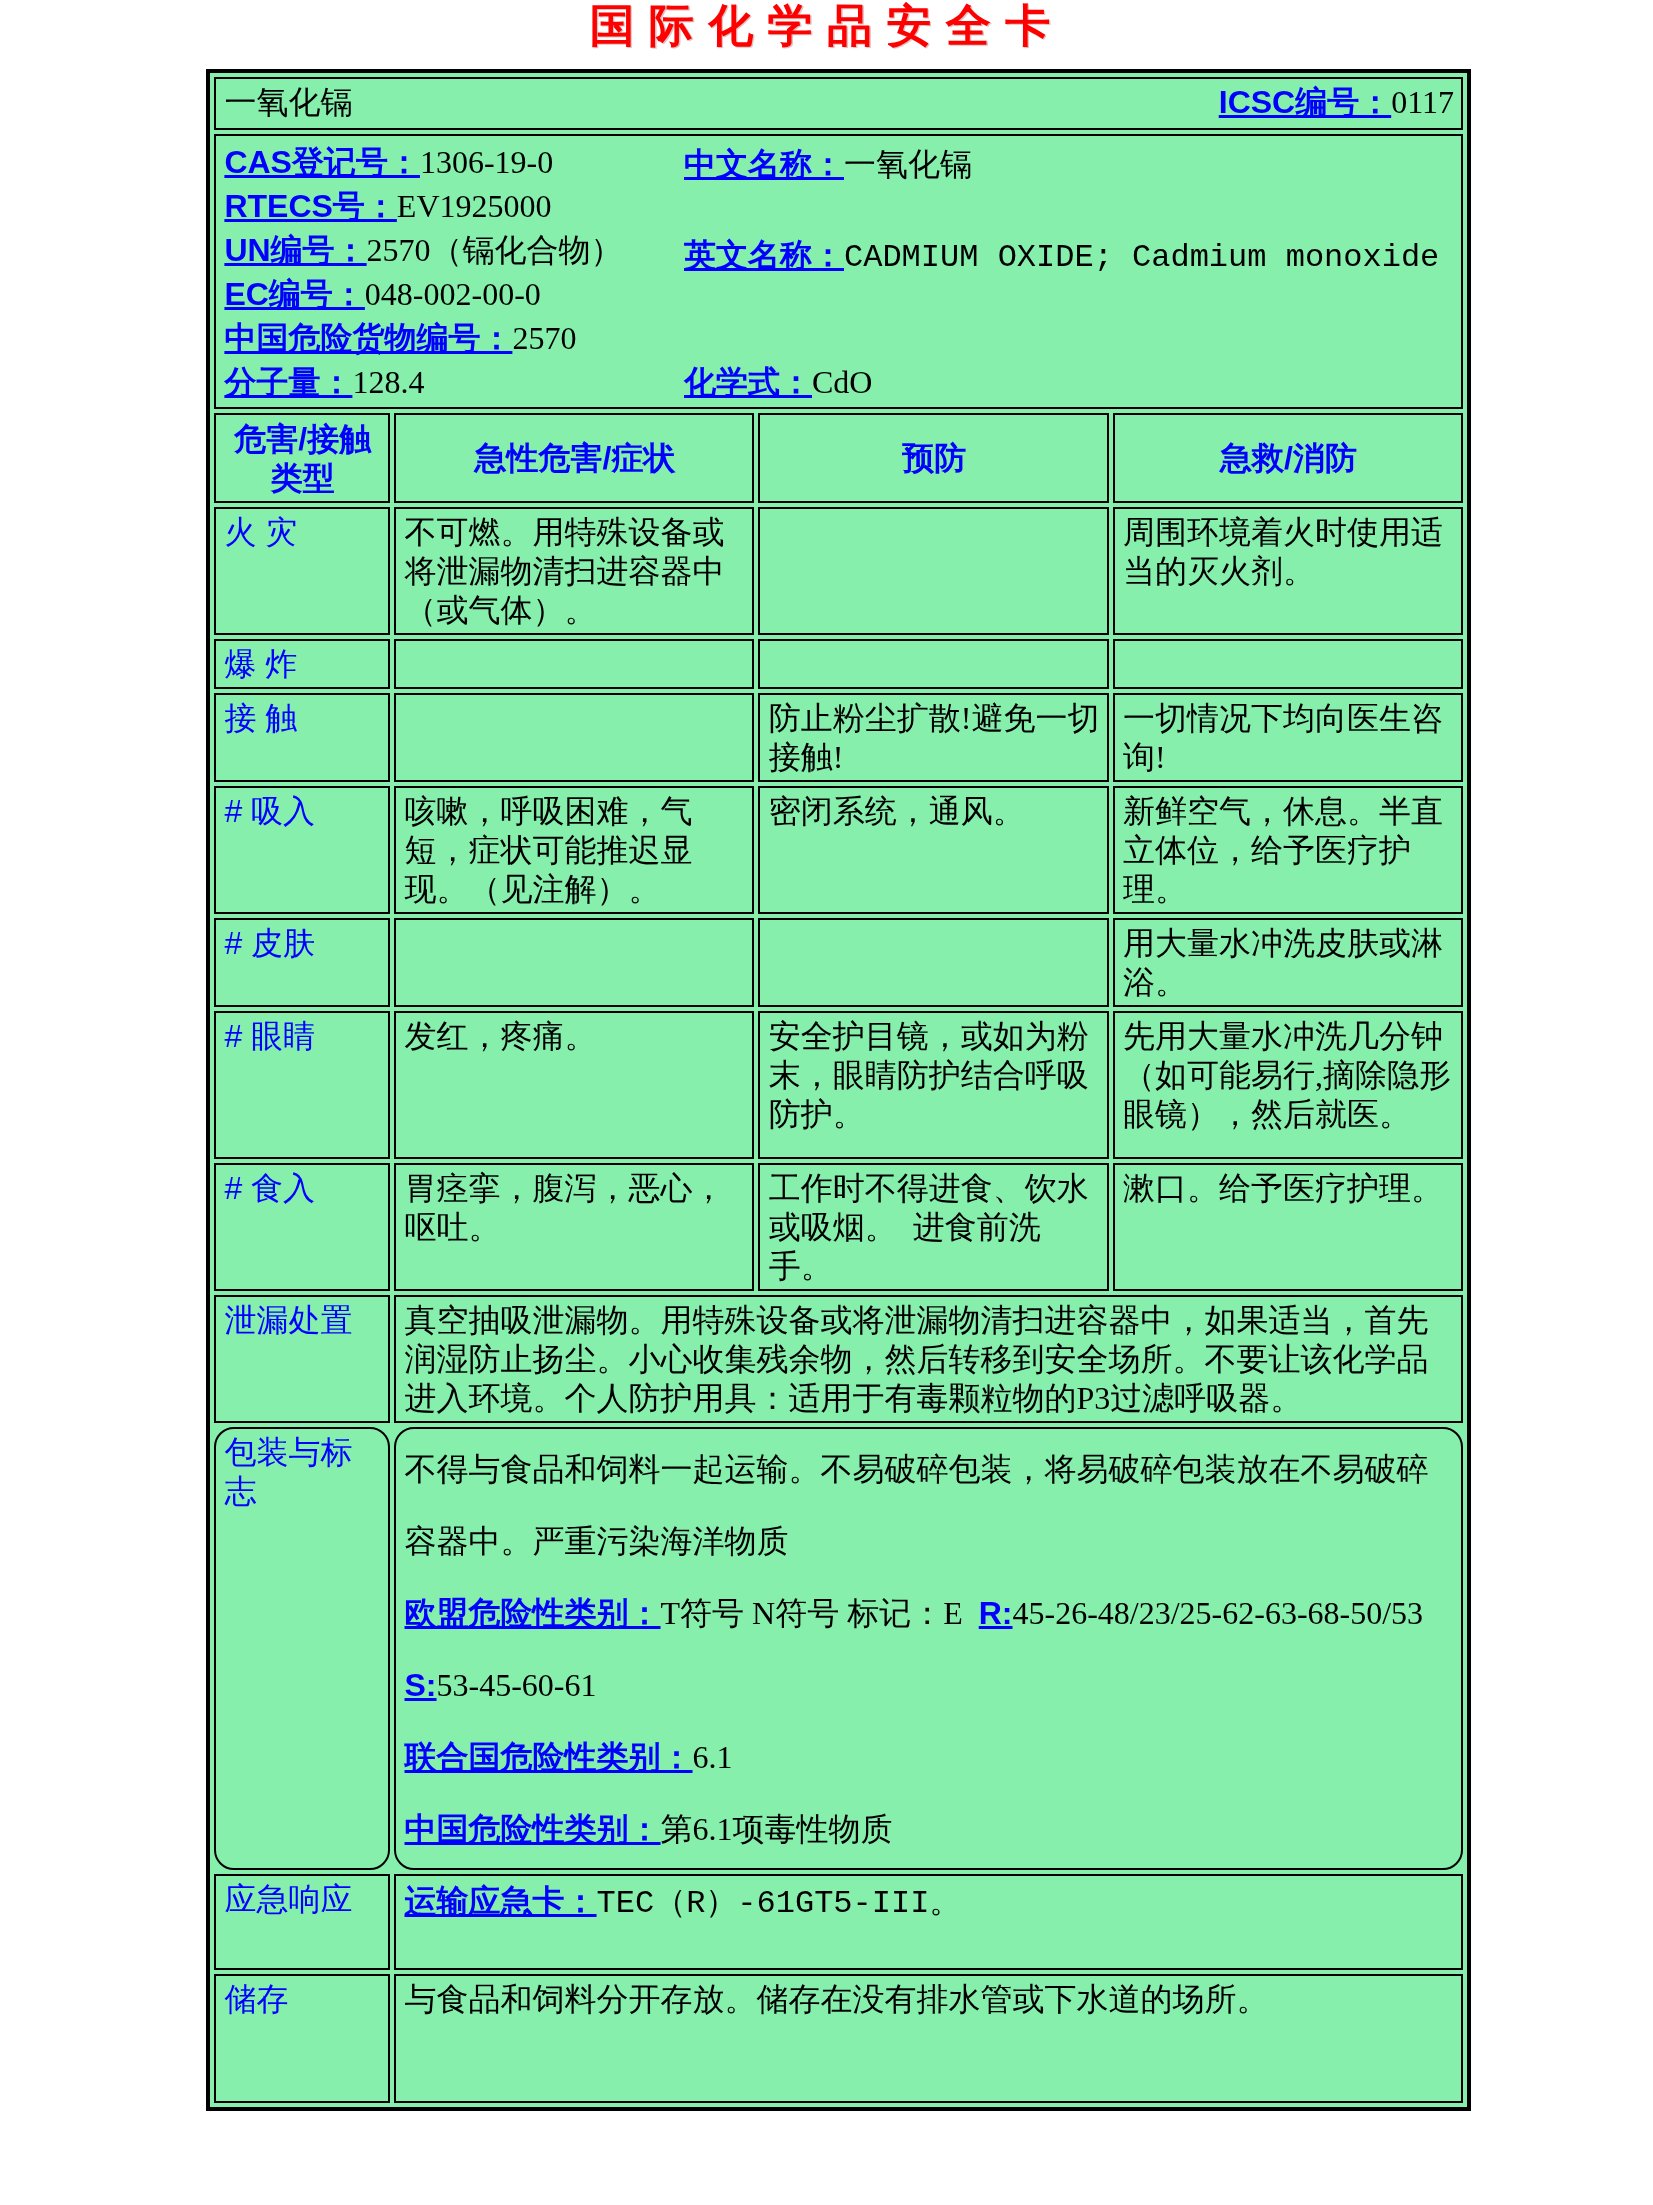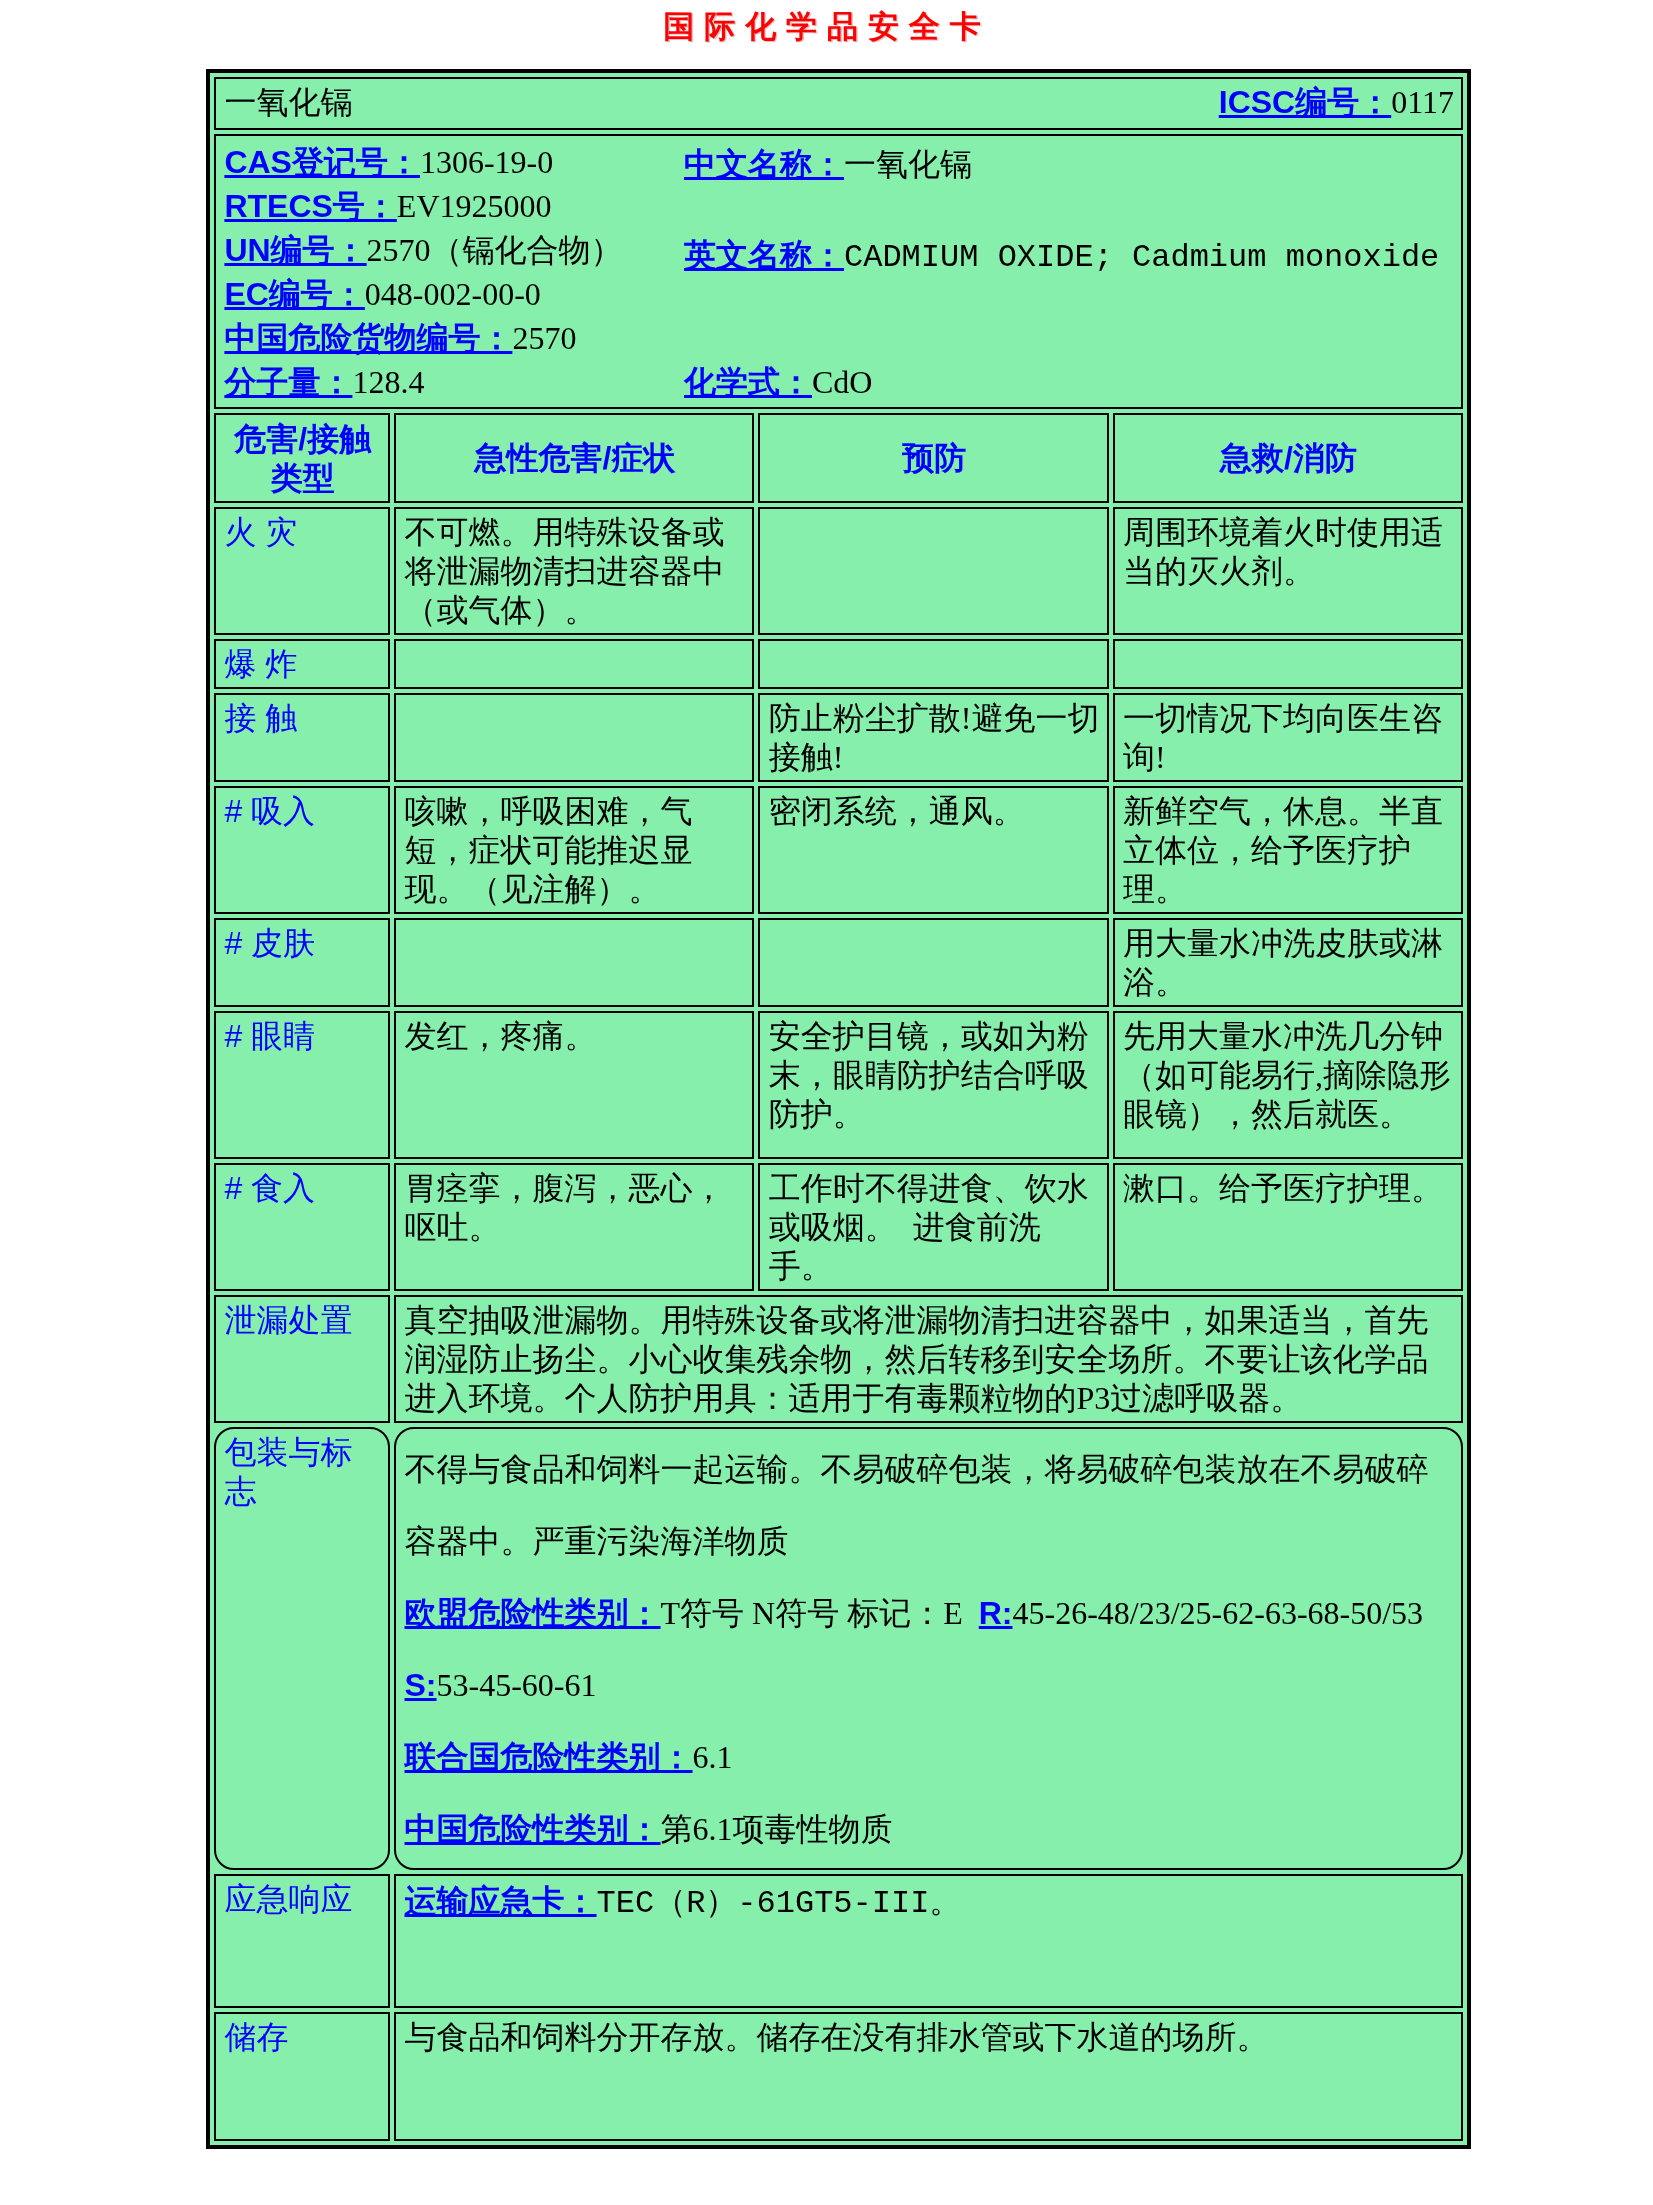--- a/index.html
+++ b/index.html
@@ -1,21 +1,21 @@
 <!DOCTYPE html>
 <html style="font-size:11.3px"><head>
 <meta charset="utf-8">
 <style>
   html,body{margin:0;padding:0;background:#ffffff;}
   body{width:1654px;height:2205px;position:relative;overflow:hidden;
        font-family:"Liberation Serif","DejaVu Serif",serif;color:#000;}
 
   .doc-title{position:absolute;top:0;left:0;width:100%;text-align:center;
     font-family:"Liberation Serif","DejaVu Serif",serif;font-weight:bold;
-    font-size:31px;line-height:53px;color:#ff0000;letter-spacing:0.32em;
+    font-size:45px;line-height:53px;color:#ff0000;letter-spacing:0.32em;
     text-shadow:1.4px 1.4px 0.7px rgba(120,0,0,0.25);}
 
   .card-wrap{position:absolute;left:206px;top:69px;}
   table.card{border-collapse:separate;border-spacing:4.2px;border:4.2px solid #000;
     width:1265px;table-layout:fixed;background:#86efac;}
   table.card td,table.card th{border:2.1px solid #000;box-sizing:border-box;
     padding:4.2px 7px 2.8px 8.4px;vertical-align:top;font-size:32px;line-height:39px;
     font-weight:normal;text-align:left;overflow:hidden;}
 
   
@@ -35,21 +35,21 @@
   .r-head th{height:90px;}
   .r-fire td{height:104px;}
   .r-expl td{height:39px;margin-top:26px;}
   .r-cont td{height:69px;}
   .r-inh td{height:111px;}
   .r-skin td{height:73px;}
   .r-eyes td{height:148px;}
   .r-ing td{height:113px;}
   .r-spill td{height:115px;}
   .r-pack td{height:295px;border-radius:20px;}
-  .r-emer td{height:134px;}
+  .r-emer td{height:96px;}
   .r-stor td{height:129px;}
 
   
   .name-row-inner{display:flex;justify-content:space-between;align-items:center;}
 
   
   .id-left{line-height:44px;}
   .id-right-item{position:absolute;left:468px;line-height:44px;white-space:nowrap;}
   .id-right-1{top:5.6px;}
   .id-right-2{top:97px;}

